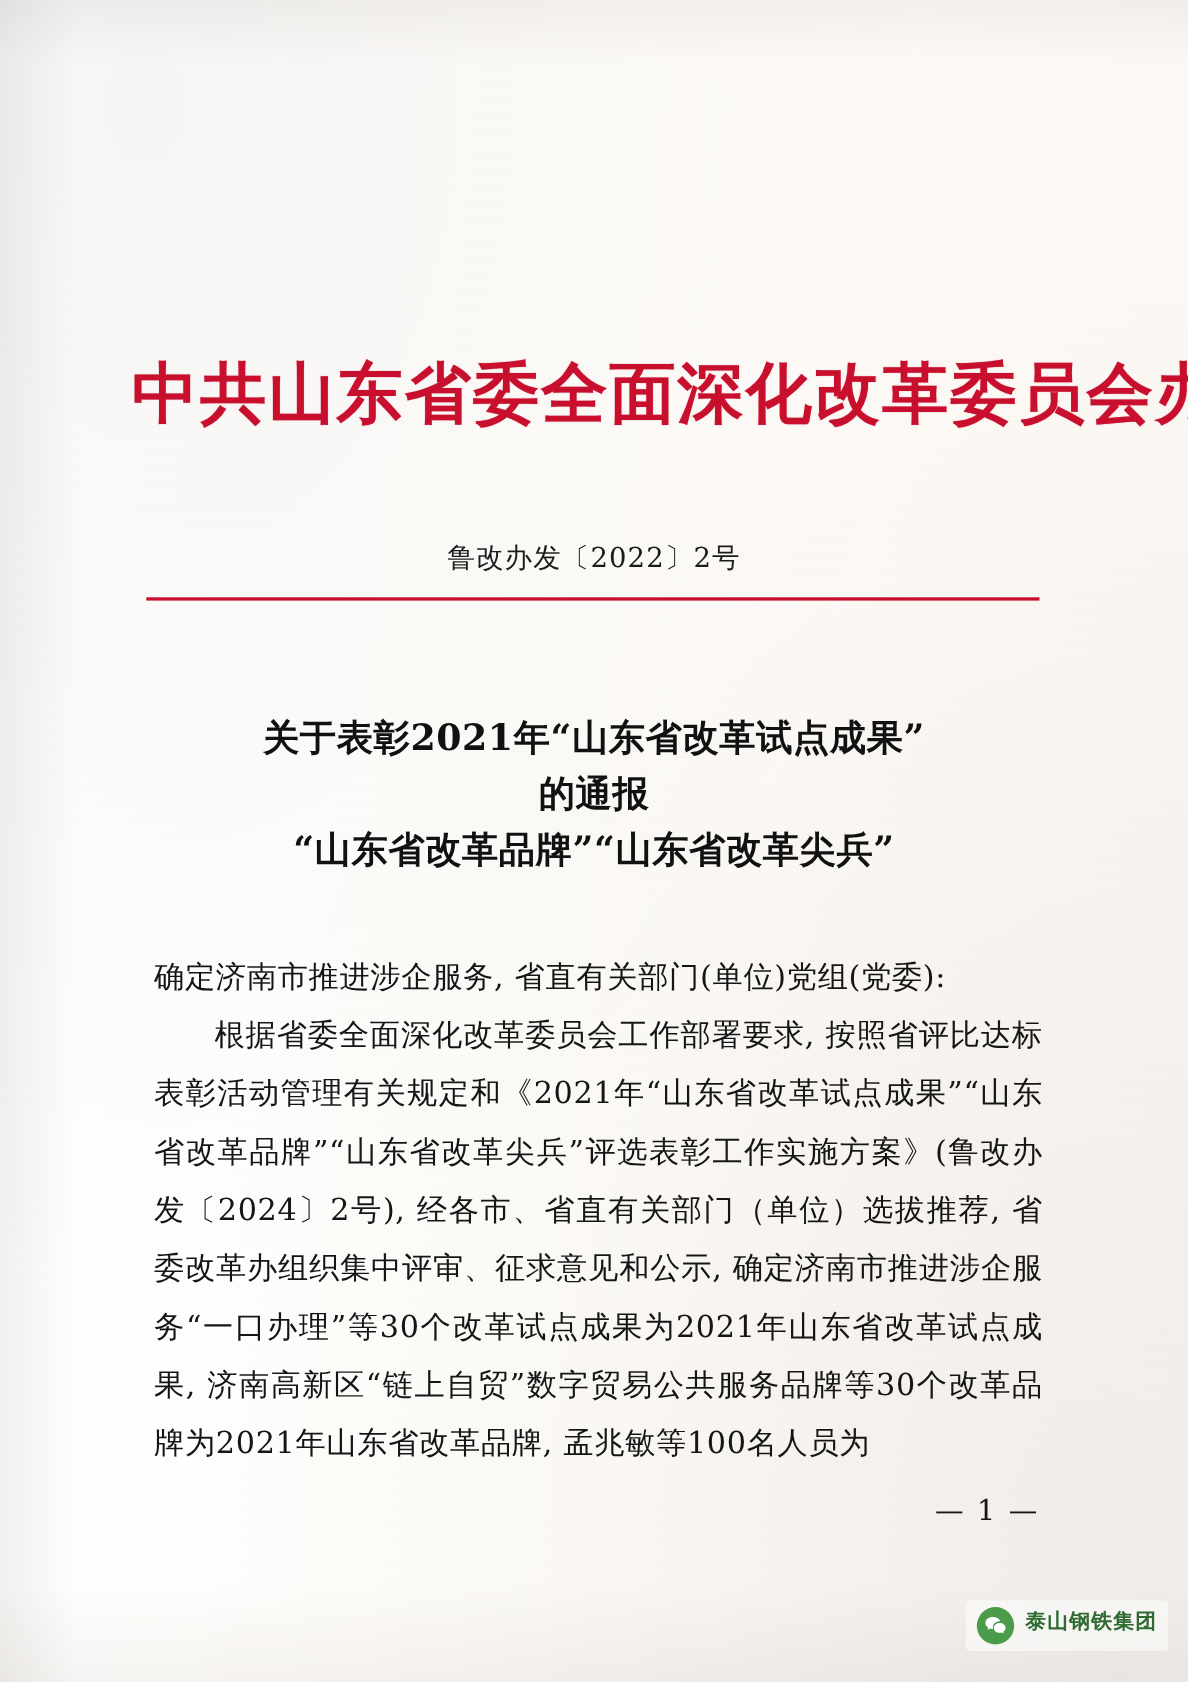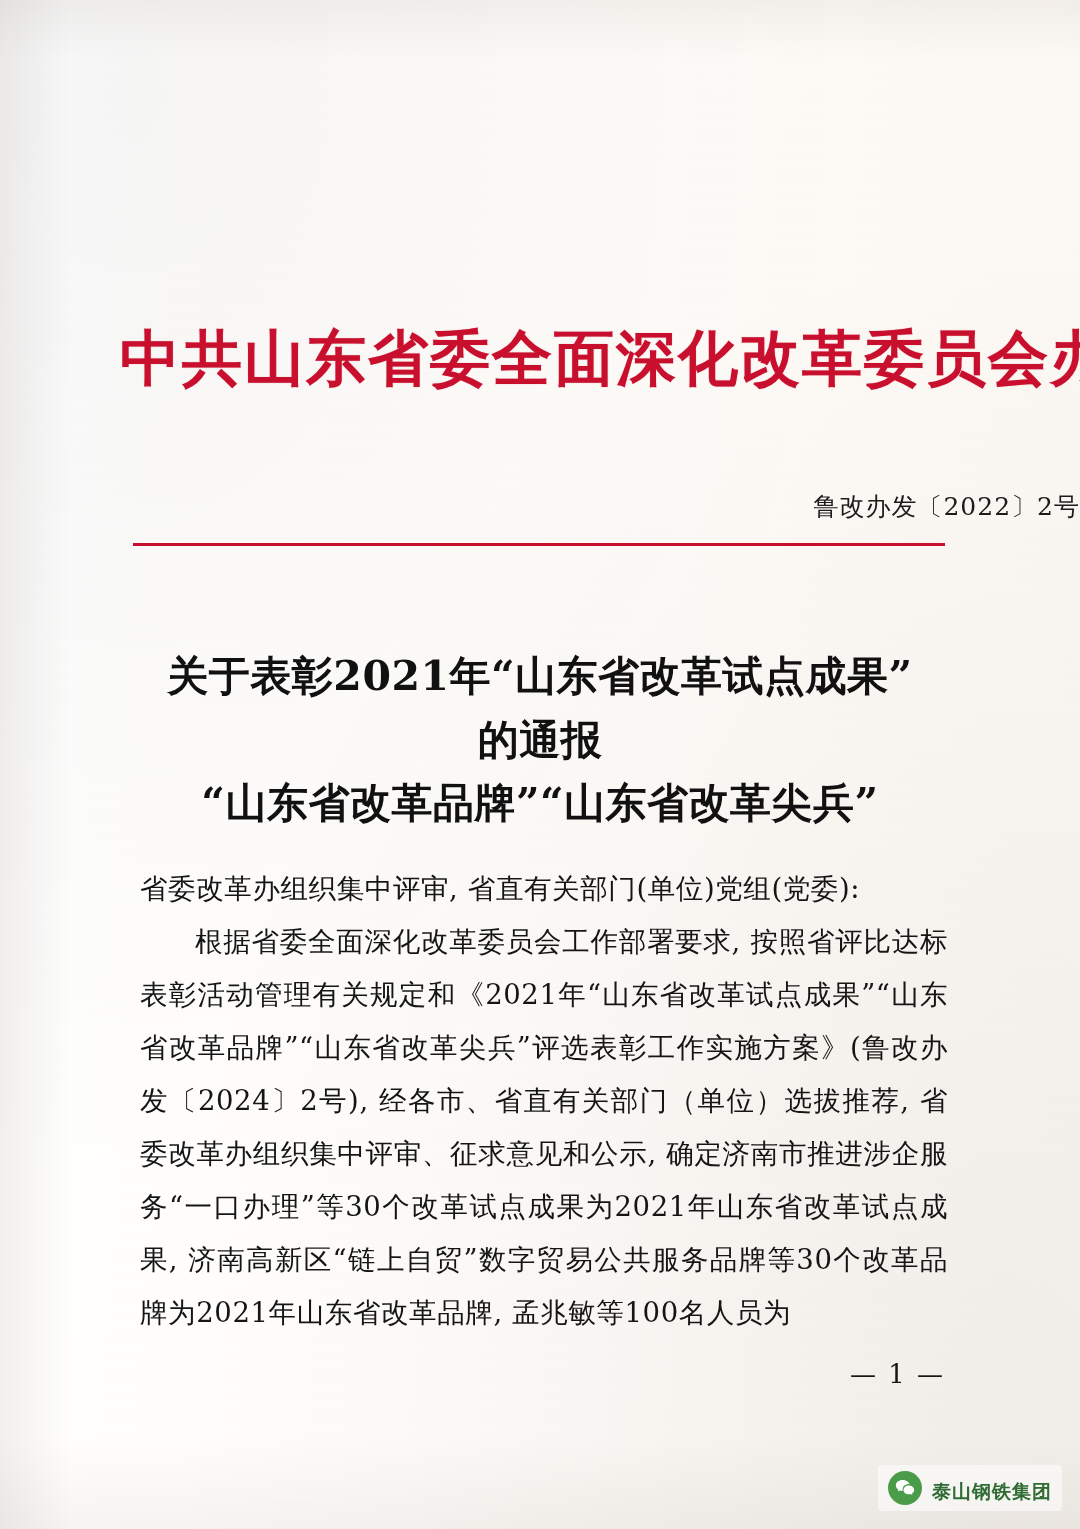--- a/index.html
+++ b/index.html
@@ -66,42 +66,42 @@
     line-height: 1.12;
     white-space: nowrap;
     text-shadow: 0 0 1px rgba(200,16,46,0.5);
   }
 
   .doc-number {
     position: absolute;
     top: 490px;
     left: 0;
     width: 1080px;
-    text-align: right;
+    text-align: center;
     font-size: 25px;
     color: #1b1b1b;
     letter-spacing: 1px;
   }
 
   .red-rule {
     position: absolute;
     top: 543px;
     left: 133px;
     width: 812px;
     height: 3px;
     background: #c8102e;
   }
 
   .title {
     position: absolute;
     top: 645px;
     left: 0;
     width: 1080px;
     text-align: center;
-    font-size: 41px;
+    font-size: 33px;
     font-weight: 700;
     color: #111111;
     line-height: 1.55;
     letter-spacing: 0.5px;
   }
   .title-line {
     display: block;
   }
 
   .content {
@@ -129,23 +129,23 @@
     right: 135px;
     font-size: 26px;
     color: #151515;
     letter-spacing: 2px;
   }
 
   
   .watermark {
     position: absolute;
     right: 18px;
-    bottom: 18px;
+    bottom: 28px;
     display: flex;
-    align-items: flex-end;
+    align-items: flex-start;
     gap: 10px;
     background: rgba(255,255,255,0.55);
     padding: 6px 10px;
     border-radius: 4px;
   }
   .wm-logo {
     width: 34px;
     height: 34px;
     border-radius: 50%;
     background: #4a9b4a;
@@ -191,21 +191,21 @@
 
     <div class="red-rule"></div>
 
     <div class="title">
       <span class="title-line">关于表彰2021年“山东省改革试点成果”</span>
       <span class="title-line">的通报</span>
       <span class="title-line">“山东省改革品牌”“山东省改革尖兵”</span>
     </div>
 
     <div class="content">
-      <p>省委改革办组织集中评审, 省直有关部门(单位)党组(党委):</p>
+      <p>确定济南市推进涉企服务, 省直有关部门(单位)党组(党委):</p>
       <p class="indent">根据省委全面深化改革委员会工作部署要求, 按照省评比达标表彰活动管理有关规定和《2021年“山东省改革试点成果”“山东省改革品牌”“山东省改革尖兵”评选表彰工作实施方案》(鲁改办发〔2024〕2号), 经各市、省直有关部门（单位）选拔推荐, 省委改革办组织集中评审、征求意见和公示, 确定济南市推进涉企服务“一口办理”等30个改革试点成果为2021年山东省改革试点成果, 济南高新区“链上自贸”数字贸易公共服务品牌等30个改革品牌为2021年山东省改革品牌, 孟兆敏等100名人员为</p>
     </div>
 
     <div class="page-number">— 1 —</div>
   </div>
 
   <div class="watermark">
     <span class="wm-logo">
       <svg width="22" height="22" viewBox="0 0 24 24" aria-hidden="true">
         <path d="M9.2 3.2c-4 0-7.2 2.6-7.2 5.9 0 1.9 1.1 3.6 2.8 4.7l-.7 2.1 2.4-1.2c.8.2 1.7.4 2.7.4h.5c-.2-.5-.3-1.1-.3-1.7 0-3.2 3.1-5.8 6.9-5.8h.5C16.2 5.2 13 3.2 9.2 3.2z" fill="#ffffff"></path>

